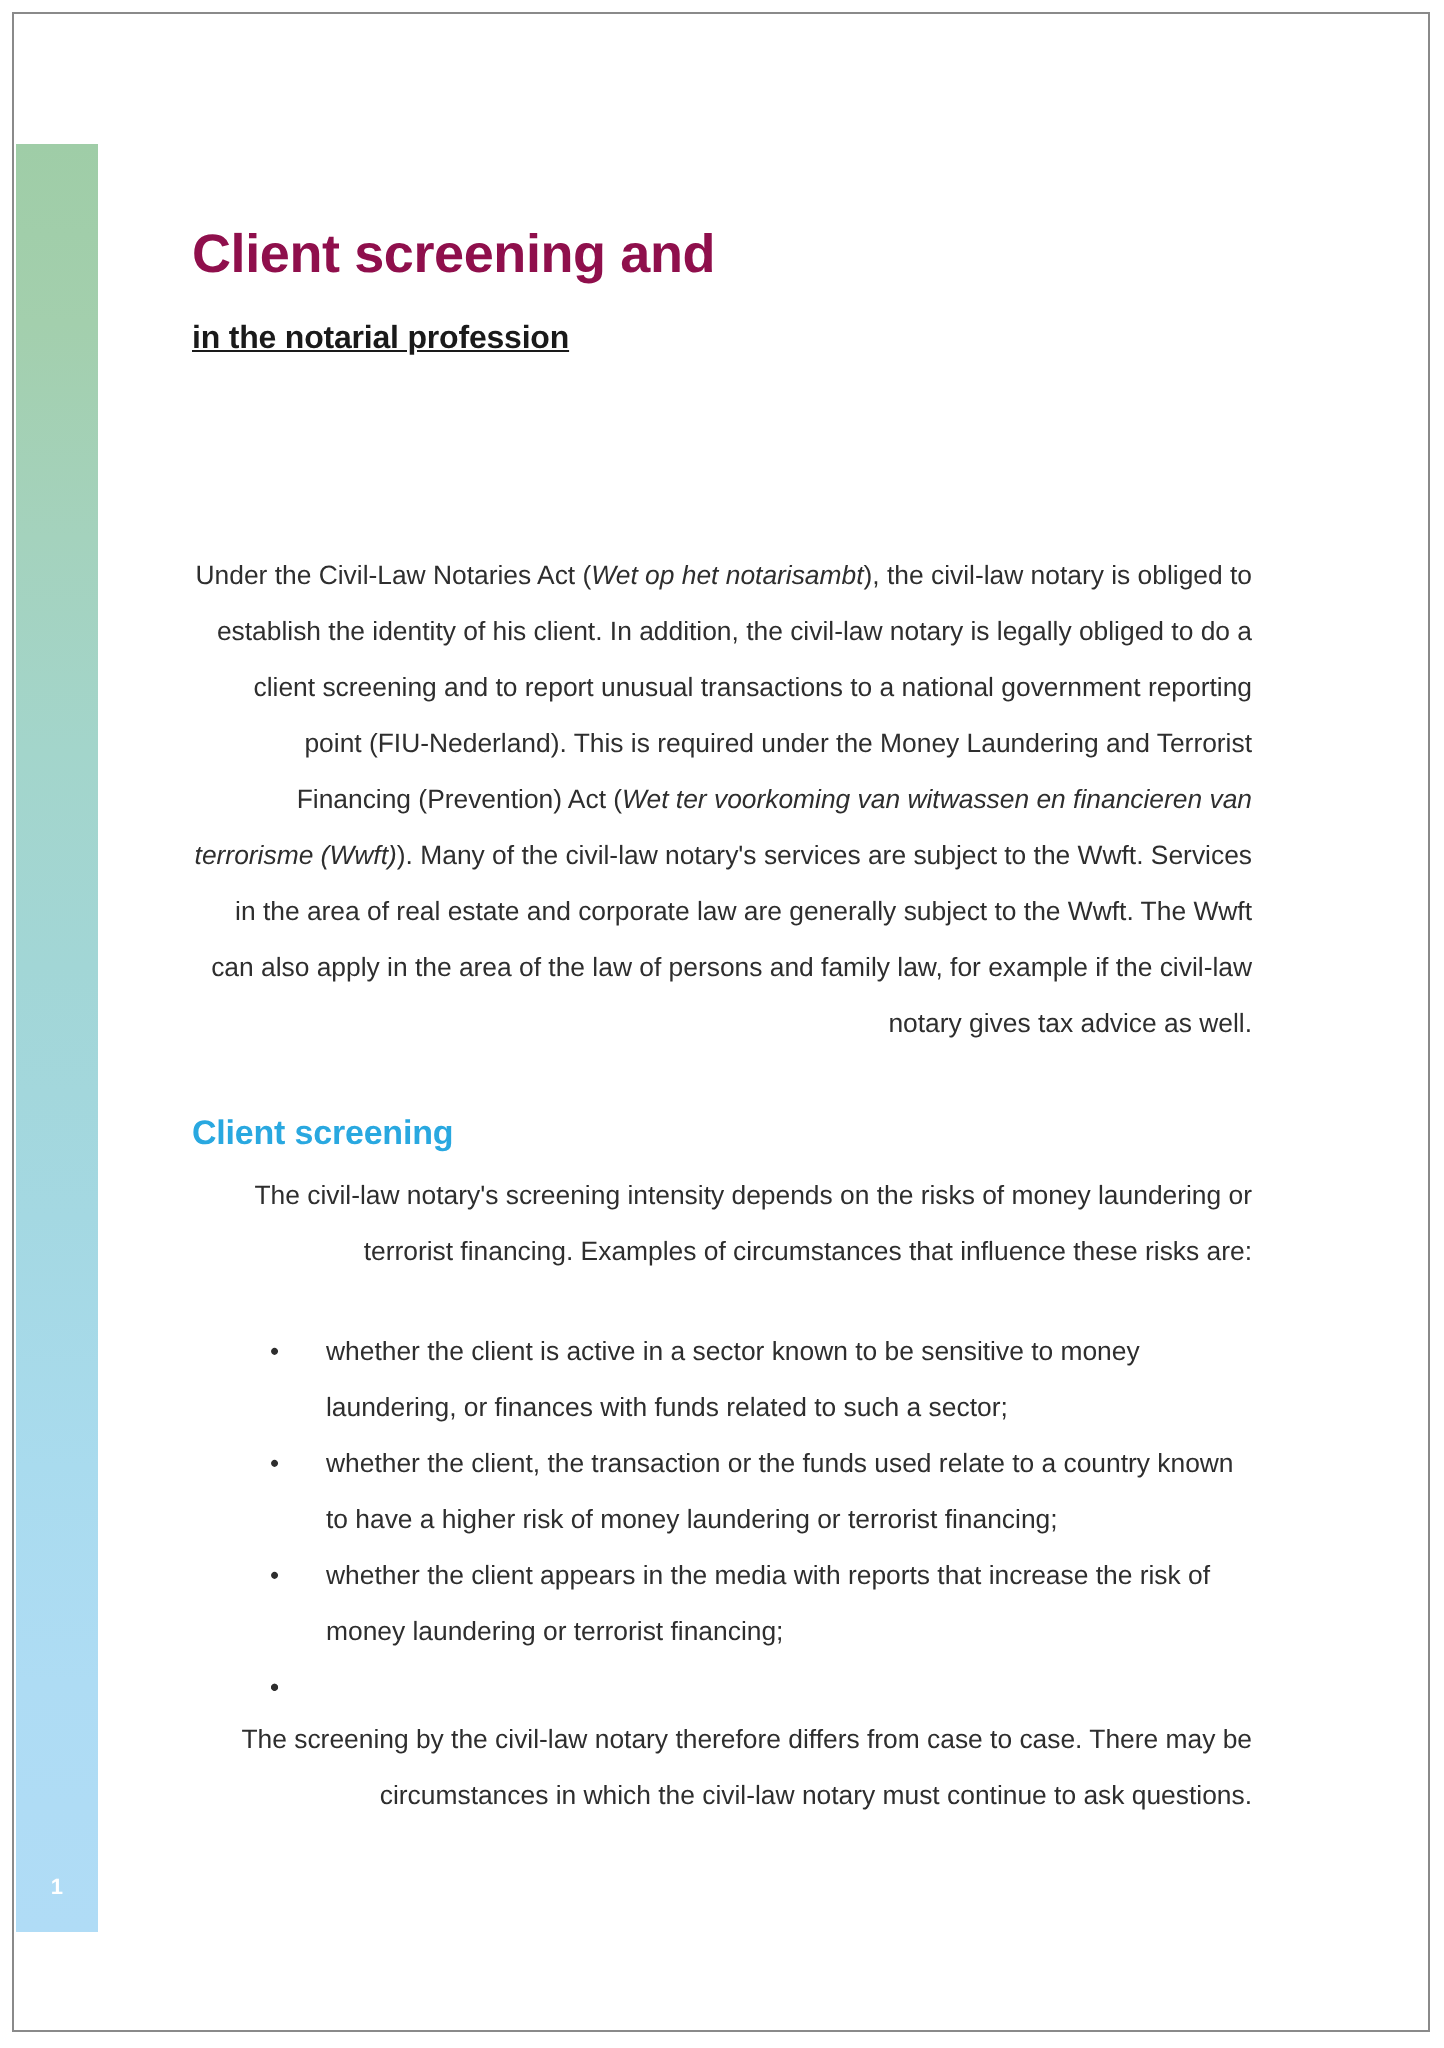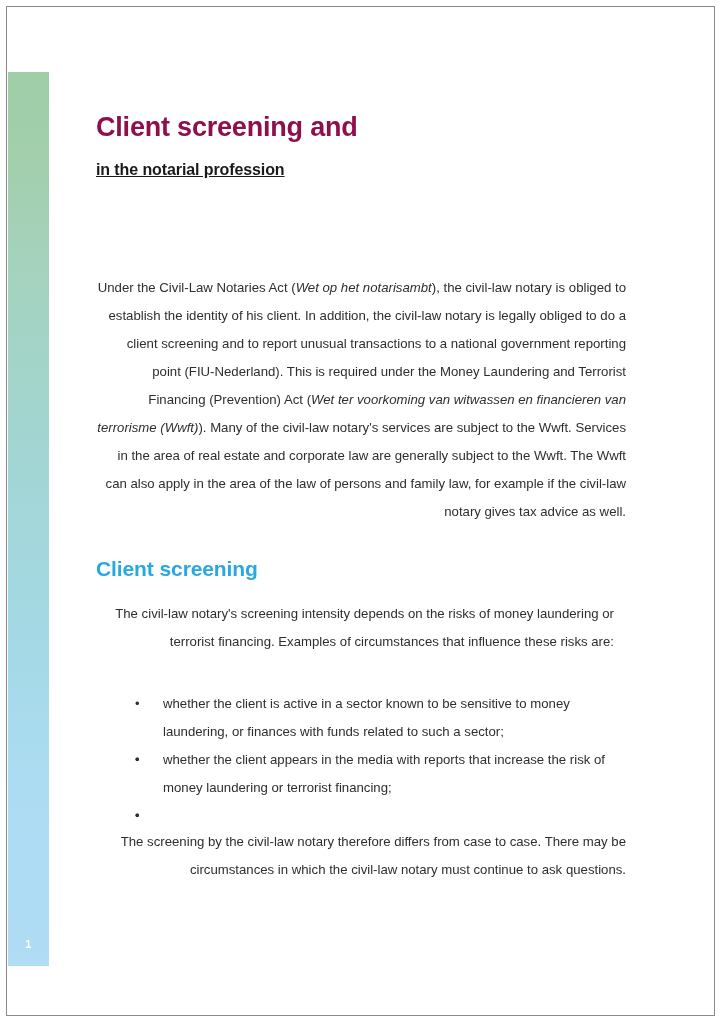--- a/index.html
+++ b/index.html
@@ -96,27 +96,27 @@
     color: #2e2e2e;
     font-size: 13.2px;
     line-height: 28px;
     text-align: right;
   }
 
   .section-heading {
     margin: 0;
     padding-top: 31px;
     color: #29a8e0;
-    font-size: 21px;
+    font-size: 17px;
     font-weight: bold;
     letter-spacing: -0.1px;
   }
 
   .section-intro {
-    margin: 12px;
+    margin: 0;
     padding-top: 7px;
   }
 
   ul.bullets {
     margin: 0;
     padding: 0;
     padding-top: 22px;
     list-style: none;
   }
   ul.bullets li {
@@ -169,20 +169,21 @@
       <p class="body-text">The civil-law notary's screening intensity depends on the risks of money laundering or terrorist financing. Examples of circumstances that influence these risks are:</p>
     </div>
 
     <ul class="bullets">
       <li>
         <span class="dot">•</span>
         <span>whether the client is active in a sector known to be sensitive to money laundering, or finances with funds related to such a sector;</span>
       </li>
       <li>
         <span class="dot">•</span>
+        <span>whether the client, the transaction or the funds used relate to a country known to have a higher risk of money laundering or terrorist financing;</span>
       </li>
       <li>
         <span class="dot">•</span>
         <span>whether the client appears in the media with reports that increase the risk of money laundering or terrorist financing;</span>
       </li>
       <li>
         <span class="dot">•</span>
       </li>
       <li>
         <span class="dot">•</span>

